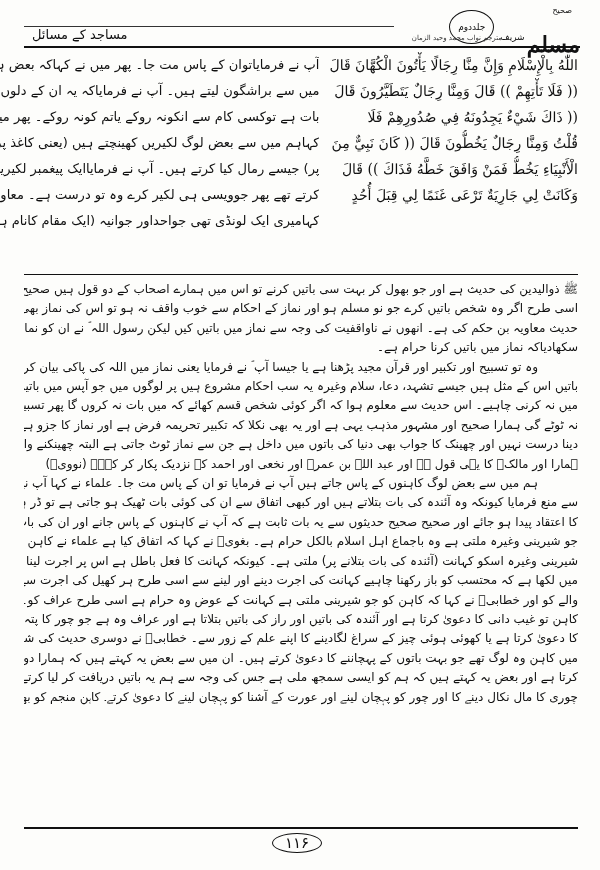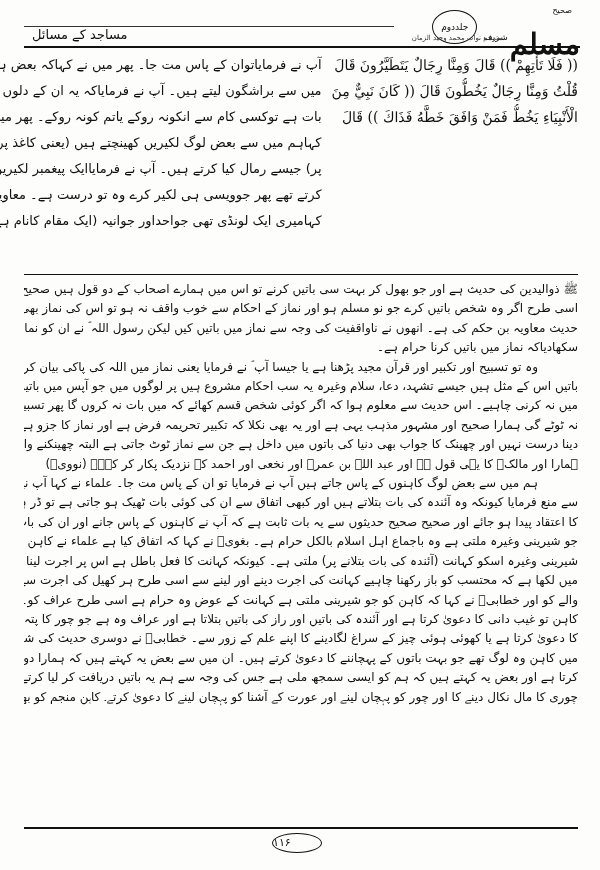--- a/index.html
+++ b/index.html
@@ -2,61 +2,64 @@
 <html><head>
 <meta charset="utf-8">
 <style>
   html, body { margin:0; padding:0; }
   body {
     width:600px; height:870px; background:#fdfdfb; position:relative; overflow:hidden;
     font-family:"DejaVu Sans", sans-serif; color:#111;
   }
   .header { position:absolute; left:24px; right:20px; top:10px; height:36px; }
   .header .title-right { position:absolute; right:0; top:0; display:flex; align-items:flex-end; direction:rtl; }
-  .logo-main { font-family:"DejaVu Serif", serif; font-size:29px; font-weight:bold; line-height:32px; letter-spacing:1px; }
+  .logo-main { font-family:"DejaVu Serif", serif; font-size:22px; font-weight:bold; line-height:32px; letter-spacing:1px; }
   .logo-small { font-size:8px; position:absolute; right:8px; top:-4px; }
   .logo-sharif { font-size:9px; margin-right:2px; margin-bottom:18px; }
   .vol-oval { border:1.5px solid #111; border-radius:50%; padding:11px 8px; font-size:9px; margin-right:6px; margin-bottom:16px; white-space:nowrap; }
   .vol-sub { font-size:7px; position:absolute; right:78px; top:24px; color:#333; }
   .chapter { position:absolute; left:8px; bottom:4px; font-size:13px; direction:rtl; }
   .rule-top { position:absolute; left:24px; right:20px; top:26px; border-top:1px solid #333; width:370px; }
   .rule-header { position:absolute; left:24px; right:20px; top:46px; border-top:2px solid #111; }
   .upper { position:absolute; left:24px; right:22px; top:52px; height:210px; display:flex; direction:rtl; }
   .col-arabic { width:285px; direction:rtl; text-align:justify; font-family:"DejaVu Serif", serif; font-size:14px; line-height:26px; }
   .col-urdu { flex:1; direction:rtl; text-align:justify; font-size:13px; line-height:26px; padding-right:10px; }
   .line { display:block; white-space:nowrap; overflow:hidden; }
   .rule-mid { position:absolute; left:24px; right:22px; top:274px; border-top:1.5px solid #111; }
   .notes { position:absolute; left:24px; right:22px; top:280px; direction:rtl; font-size:12px; line-height:19.4px; }
   .notes .line { text-align:justify; text-align-last:justify; }
   .notes .line.last { text-align-last:right; }
   .notes .line.indent { padding-right:40px; }
   .rule-bottom { position:absolute; left:24px; right:22px; top:827px; border-top:2px solid #111; }
-  .page-num { position:absolute; left:272px; top:833px; width:48px; height:18px; border:1.5px solid #111; border-radius:50%; font-size:11px; line-height:18px; }
+  .page-num { position:absolute; left:272px; top:833px; width:48px; height:18px; border:1.5px solid #111; border-radius:50%; text-align:center; font-size:15px; line-height:18px; }
 </style>
 </head>
 <body>
 
 <div class="header">
   <div class="title-right">
     <span class="logo-main">مسلم</span>
     <span class="logo-small">صحیح</span>
     <span class="logo-sharif">شریف</span>
     <span class="vol-oval">جلددوم</span>
   </div>
   <span class="vol-sub">مترجم نواب محمد وحید الزمان</span>
   <span class="chapter">مساجد کے مسائل</span>
 </div>
 <div class="rule-top"></div>
 <div class="rule-header"></div>
 
 <div class="upper">
   <div class="col-arabic">
+    <span class="line">اللّٰهُ بِالْإِسْلَامِ وَإِنَّ مِنَّا رِجَالًا يَأْتُونَ الْكُهَّانَ قَالَ</span>
     <span class="line">(( فَلَا تَأْتِهِمْ )) قَالَ وَمِنَّا رِجَالٌ يَتَطَيَّرُونَ قَالَ</span>
+    <span class="line">(( ذَاكَ شَيْءٌ يَجِدُونَهُ فِي صُدُورِهِمْ فَلَا</span>
     <span class="line">قُلْتُ وَمِنَّا رِجَالٌ يَخُطُّونَ قَالَ (( كَانَ نَبِيٌّ مِنَ</span>
     <span class="line">الْأَنْبِيَاءِ يَخُطُّ فَمَنْ وَافَقَ خَطَّهُ فَذَاكَ )) قَالَ</span>
+    <span class="line">وَكَانَتْ لِي جَارِيَةٌ تَرْعَى غَنَمًا لِي قِبَلَ أُحُدٍ</span>
   </div>
   <div class="col-urdu">
     <span class="line">آپ نے فرمایاتوان کے پاس مت جا۔ پھر میں نے کہاکہ بعض ہم</span>
     <span class="line">میں سے براشگون لیتے ہیں۔ آپ نے فرمایاکہ یہ ان کے دلوں کی</span>
     <span class="line">بات ہے توکسی کام سے انکونہ روکے یاتم کونہ روکے۔ پھر میں نے</span>
     <span class="line">کہاہم میں سے بعض لوگ لکیریں کھینچتے ہیں (یعنی کاغذ پر یا زمین</span>
     <span class="line">پر) جیسے رمال کیا کرتے ہیں۔ آپ نے فرمایاایک پیغمبر لکیریں کیا</span>
     <span class="line">کرتے تھے پھر جوویسی ہی لکیر کرے وہ تو درست ہے۔ معاویہؓ نے</span>
     <span class="line">کہامیری ایک لونڈی تھی جواحداور جوانیہ (ایک مقام کانام ہے) کی</span>
   </div>

